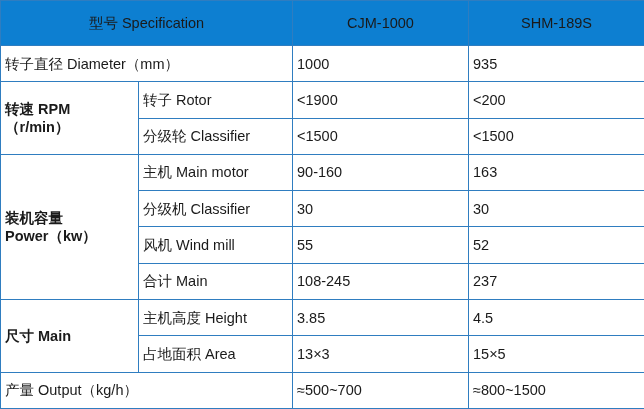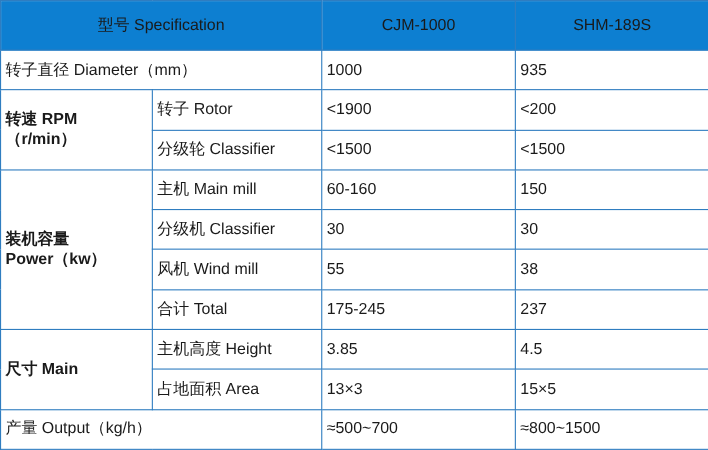--- a/index.html
+++ b/index.html
@@ -101,37 +101,37 @@
         <td>分级轮  Classifier</td>
         <td class="val">&lt;1500</td>
         <td class="val">&lt;1500</td>
       </tr>
 
       <tr>
         <td rowspan="4" class="group-label">
           <span class="line">装机容量</span>
           <span class="line">Power（kw）</span>
         </td>
-        <td>主机 Main mill</td>
-        <td class="val">60-160</td>
-        <td class="val">150</td>
+        <td>主机 Main motor</td>
+        <td class="val">90-160</td>
+        <td class="val">163</td>
       </tr>
       <tr>
         <td>分级机 Classifier</td>
         <td class="val">30</td>
         <td class="val">30</td>
       </tr>
       <tr>
         <td>风机 Wind mill</td>
         <td class="val">55</td>
-        <td class="val">38</td>
+        <td class="val">52</td>
       </tr>
       <tr>
-        <td>合计 Total</td>
-        <td class="val">175-245</td>
+        <td>合计 Main</td>
+        <td class="val">108-245</td>
         <td class="val">237</td>
       </tr>
 
       <tr>
         <td rowspan="2" class="group-label">
           <span class="line">尺寸 Main</span>
         </td>
         <td>主机高度 Height</td>
         <td class="val">3.85</td>
         <td class="val">4.5</td>

